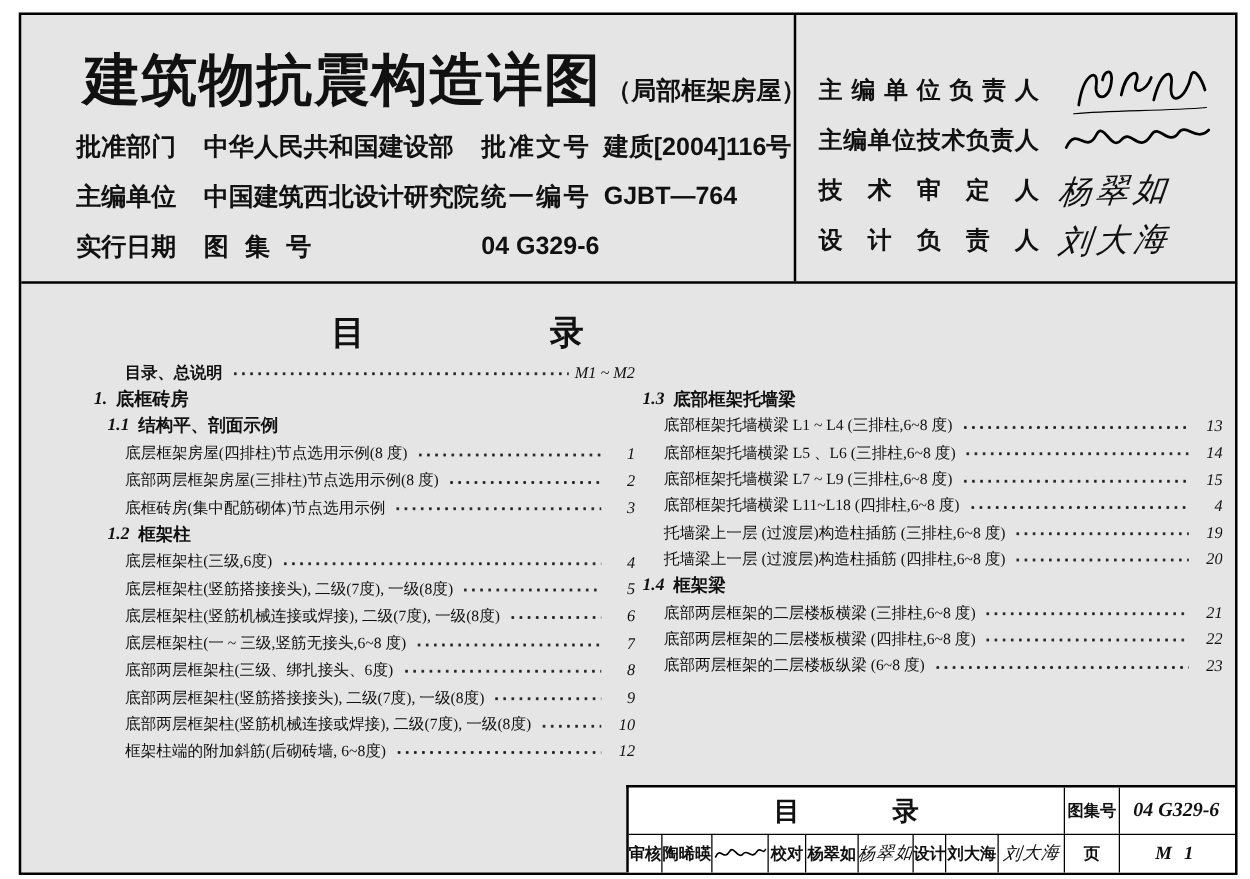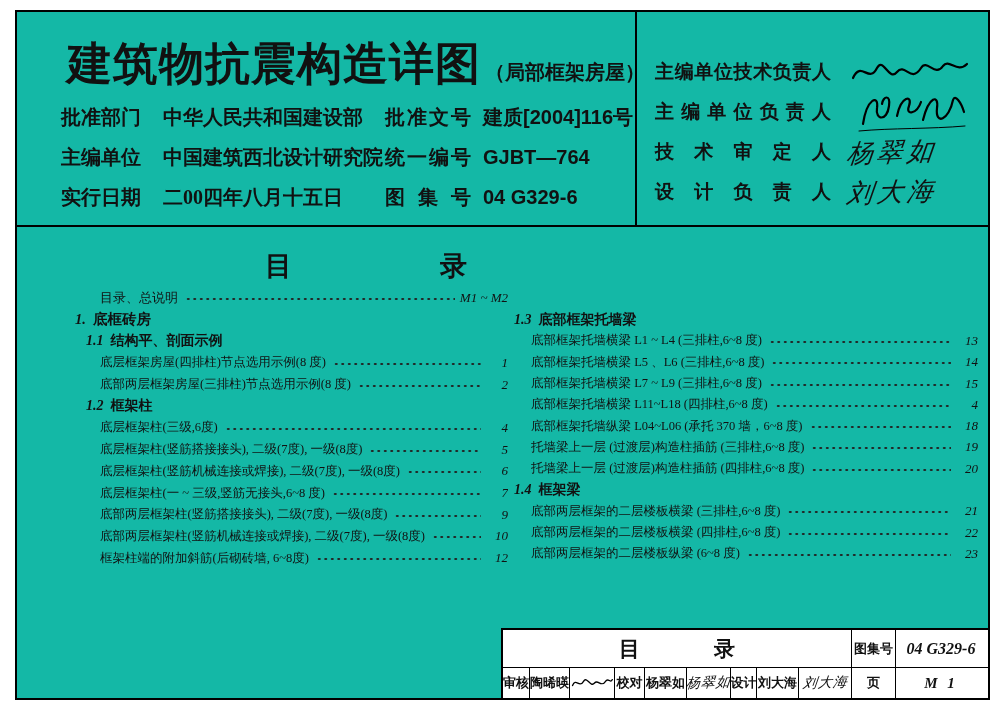--- a/index.html
+++ b/index.html
@@ -1,19 +1,19 @@
 <!DOCTYPE html>
 <html><head>
 <meta charset="utf-8">
 <style>
   html,body{margin:0;padding:0;background:#ffffff;}
   body{width:1000px;height:703px;position:relative;overflow:hidden;
        font-family:"Liberation Serif","DejaVu Serif",serif;color:#111;}
   .page{position:absolute;left:15px;top:10px;width:975px;height:690px;
-        border:2.5px solid #000;box-sizing:border-box;background:#14b8a6;}
+        border:2.5px solid #000;box-sizing:border-box;background:#e5e5e5;}
 
   
   .header{position:absolute;left:0;top:0;width:100%;height:215px;
           border-bottom:2.5px solid #000;box-sizing:border-box;display:flex;}
   .header-left{width:620px;border-right:2.5px solid #000;box-sizing:border-box;position:relative;}
   .header-right{flex:1;position:relative;padding:40px 0 0 18px;box-sizing:border-box;}
 
   .title-row{position:absolute;left:50px;top:22px;display:flex;align-items:baseline;white-space:nowrap;}
   .doc-title{font-size:45px;font-weight:900;letter-spacing:1px;
              font-family:"Liberation Sans","DejaVu Sans",sans-serif;}
@@ -40,21 +40,21 @@
                letter-spacing:148px;white-space:nowrap;}
   .toc-col{position:absolute;white-space:nowrap;}
   .toc-col-left{left:58px;top:275px;width:433px;}
   .toc-col-right{left:497px;top:297px;width:464px;}
   .toc-col-left .trow{height:21.7px;}
   .toc-col-right .trow{height:21.3px;}
   .trow{display:flex;align-items:center;overflow:hidden;}
   .trow.entry{padding-left:25px;font-size:12.5px;}
   .toc-col-right .trow.entry{padding-left:17px;}
   .trow.entry .etxt{flex:0 0 auto;}
-  .trow.entry.bold .etxt{font-weight:400;font-size:13px;}
+  .trow.entry.bold .etxt{font-weight:700;font-size:13px;}
   .trow.sec{font-size:14.5px;font-weight:800;}
   .trow.sub{padding-left:11px;font-size:14px;font-weight:800;}
   .toc-col-right .trow.sub{padding-left:0;}
   .trow .num{font-style:italic;font-weight:700;margin-right:7px;
              font-family:"Liberation Serif","DejaVu Serif",serif;}
   .dots{flex:1 1 6px;height:10px;margin:2px 5px 0 7px;min-width:6px;
         background-image:radial-gradient(circle,#222 1px,transparent 1.3px);
         background-size:6.5px 10px;background-repeat:repeat-x;background-position:left center;}
   .pg{flex:0 0 auto;font-style:italic;min-width:22px;text-align:right;
       font-family:"Liberation Serif","DejaVu Serif",serif;font-size:13px;}
@@ -92,45 +92,44 @@
         <span>中华人民共和国建设部</span>
         <span class="jl">批准文号</span>
         <span class="code">建质[2004]116号</span>
 
         <span>主编单位</span>
         <span>中国建筑西北设计研究院</span>
         <span class="jl">统一编号</span>
         <span class="code">GJBT—764</span>
 
         <span>实行日期</span>
-        <span>二00四年八月十五日</span>
         <span class="jl">图集号</span>
         <span class="code">04 G329-6</span>
       </div>
     </div>
 
     <div class="header-right">
-      <div class="sig-row">
-        <span class="sig-label">主编单位技术负责人</span>
-        <span class="sig-slot">
-          <svg width="126" height="40" viewBox="0 0 126 40">
-            <path class="scribble" stroke-width="2.2" d="M6 26 C14 8 22 32 30 16 C36 4 42 30 50 20 C58 10 64 32 74 16 C80 6 88 26 96 14 C102 6 110 22 120 12"></path>
-          </svg>
-        </span>
-      </div>
       <div class="sig-row">
         <span class="sig-label">主编单位负责人</span>
         <span class="sig-slot">
           <svg width="126" height="48" viewBox="0 0 126 48">
             <path class="scribble" stroke-width="2.2" d="M16 36 C20 10 32 6 30 20 C28 32 40 34 42 18 C44 6 36 8 35 16 M50 28 C54 8 66 6 62 18 C58 28 70 26 74 14 M76 32 C82 8 92 6 90 20 C88 38 102 32 106 12 C108 6 114 14 117 24"></path>
             <path class="scribble" stroke-width="1" d="M12 43 C44 40 84 41 118 38"></path>
           </svg>
         </span>
       </div>
       <div class="sig-row">
+        <span class="sig-label">主编单位技术负责人</span>
+        <span class="sig-slot">
+          <svg width="126" height="40" viewBox="0 0 126 40">
+            <path class="scribble" stroke-width="2.2" d="M6 26 C14 8 22 32 30 16 C36 4 42 30 50 20 C58 10 64 32 74 16 C80 6 88 26 96 14 C102 6 110 22 120 12"></path>
+          </svg>
+        </span>
+      </div>
+      <div class="sig-row">
         <span class="sig-label">技术审定人</span>
         <span class="sig-slot">
           <span class="hand hand-lg">杨翠如</span>
         </span>
       </div>
       <div class="sig-row">
         <span class="sig-label">设计负责人</span>
         <span class="sig-slot">
           <span class="hand hand-lg">刘大海</span>
         </span>
@@ -156,20 +155,25 @@
       <div class="trow entry">
         <span class="etxt">底层框架房屋(四排柱)节点选用示例(8 度)</span>
         <span class="dots"></span>
         <span class="pg">1</span>
       </div>
       <div class="trow entry">
         <span class="etxt">底部两层框架房屋(三排柱)节点选用示例(8 度)</span>
         <span class="dots"></span>
         <span class="pg">2</span>
       </div>
+      <div class="trow entry">
+        <span class="etxt">底框砖房(集中配筋砌体)节点选用示例</span>
+        <span class="dots"></span>
+        <span class="pg">3</span>
+      </div>
       <div class="trow sub">
         <span class="num">1.2</span>
         <span>框架柱</span>
       </div>
       <div class="trow entry">
         <span class="etxt">底层框架柱(三级,6度)</span>
         <span class="dots"></span>
         <span class="pg">4</span>
       </div>
       <div class="trow entry">
@@ -179,20 +183,25 @@
       </div>
       <div class="trow entry">
         <span class="etxt">底层框架柱(竖筋机械连接或焊接), 二级(7度), 一级(8度)</span>
         <span class="dots"></span>
         <span class="pg">6</span>
       </div>
       <div class="trow entry">
         <span class="etxt">底层框架柱(一 ~ 三级,竖筋无接头,6~8 度)</span>
         <span class="dots"></span>
         <span class="pg">7</span>
+      </div>
+      <div class="trow entry">
+        <span class="etxt">底部两层框架柱(三级、绑扎接头、6度)</span>
+        <span class="dots"></span>
+        <span class="pg">8</span>
       </div>
       <div class="trow entry">
         <span class="etxt">底部两层框架柱(竖筋搭接接头), 二级(7度), 一级(8度)</span>
         <span class="dots"></span>
         <span class="pg">9</span>
       </div>
       <div class="trow entry">
         <span class="etxt">底部两层框架柱(竖筋机械连接或焊接), 二级(7度), 一级(8度)</span>
         <span class="dots"></span>
         <span class="pg">10</span>
@@ -220,25 +229,20 @@
       </div>
       <div class="trow entry">
         <span class="etxt">底部框架托墙横梁 L7 ~ L9 (三排柱,6~8 度)</span>
         <span class="dots"></span>
         <span class="pg">15</span>
       </div>
       <div class="trow entry">
         <span class="etxt">底部框架托墙横梁 L11~L18 (四排柱,6~8 度)</span>
         <span class="dots"></span>
         <span class="pg">4</span>
-      </div>
-      <div class="trow entry">
-        <span class="etxt">底部框架托墙纵梁 L04~L06 (承托 370 墙，6~8 度)</span>
-        <span class="dots"></span>
-        <span class="pg">18</span>
       </div>
       <div class="trow entry">
         <span class="etxt">托墙梁上一层 (过渡层)构造柱插筋 (三排柱,6~8 度)</span>
         <span class="dots"></span>
         <span class="pg">19</span>
       </div>
       <div class="trow entry">
         <span class="etxt">托墙梁上一层 (过渡层)构造柱插筋 (四排柱,6~8 度)</span>
         <span class="dots"></span>
         <span class="pg">20</span>

